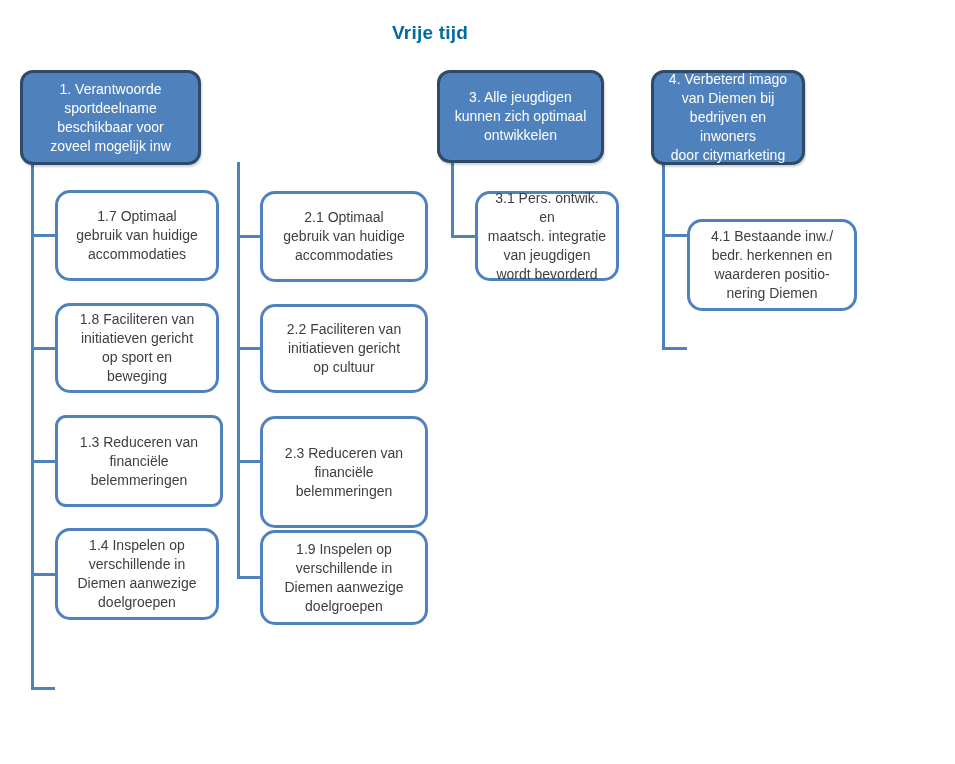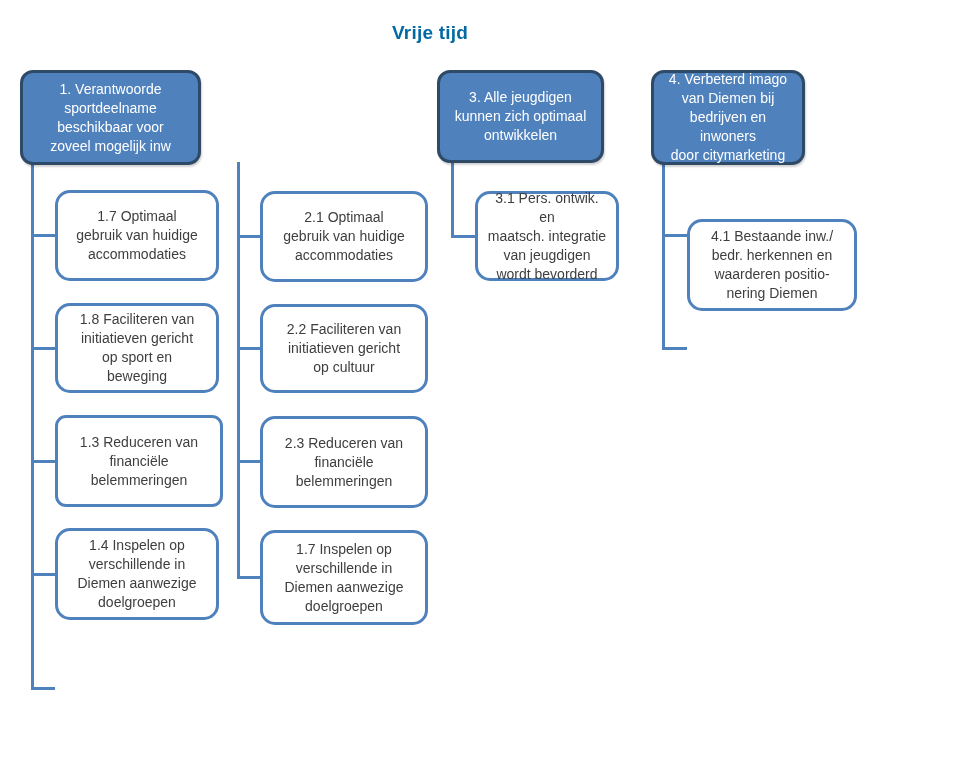--- a/index.html
+++ b/index.html
@@ -105,24 +105,24 @@
 verschillende in
 Diemen aanwezige
 doelgroepen</div>
 
   <div class="child" style="left:260px; top:191px; width:168px; height:91px;">2.1 Optimaal
 gebruik van huidige
 accommodaties</div>
   <div class="child" style="left:260px; top:304px; width:168px; height:89px;">2.2 Faciliteren van
 initiatieven gericht
 op cultuur</div>
-  <div class="child" style="left:260px; top:416px; width:168px; height:92px;">2.3 Reduceren van
+  <div class="child" style="left:260px; top:416px; width:168px; height:112px;">2.3 Reduceren van
 financiële
 belemmeringen</div>
-  <div class="child" style="left:260px; top:530px; width:168px; height:95px;">1.7 Inspelen op
+  <div class="child" style="left:260px; top:530px; width:168px; height:95px;">1.9 Inspelen op
 verschillende in
 Diemen aanwezige
 doelgroepen</div>
 
   <div class="hdr" style="left:437px; top:70px; width:167px; height:93px;">3. Alle jeugdigen
 kunnen zich optimaal
 ontwikkelen</div>
   <div class="child" style="left:475px; top:191px; width:144px; height:90px;">3.1 Pers. ontwik. en
 maatsch. integratie
 van jeugdigen

